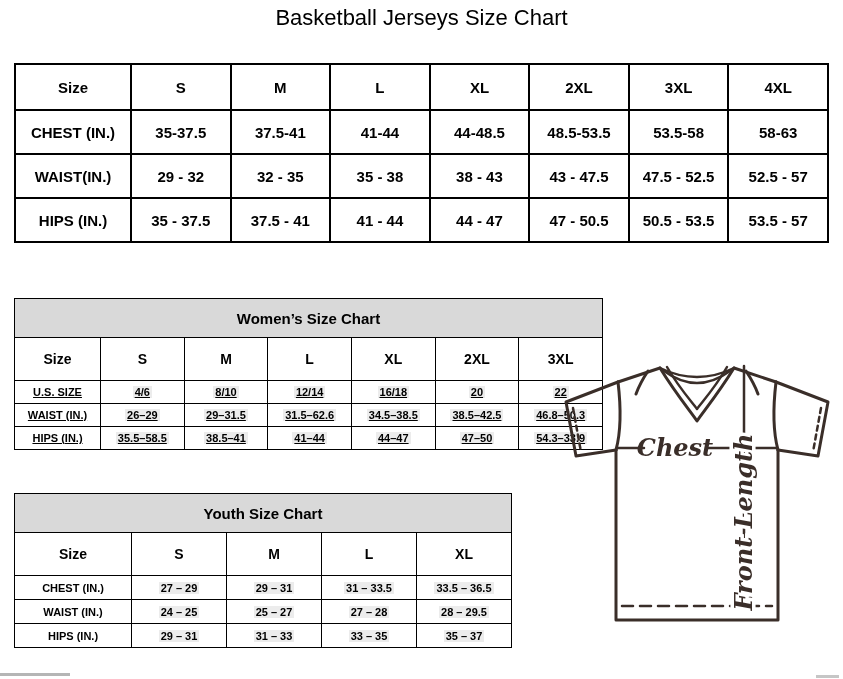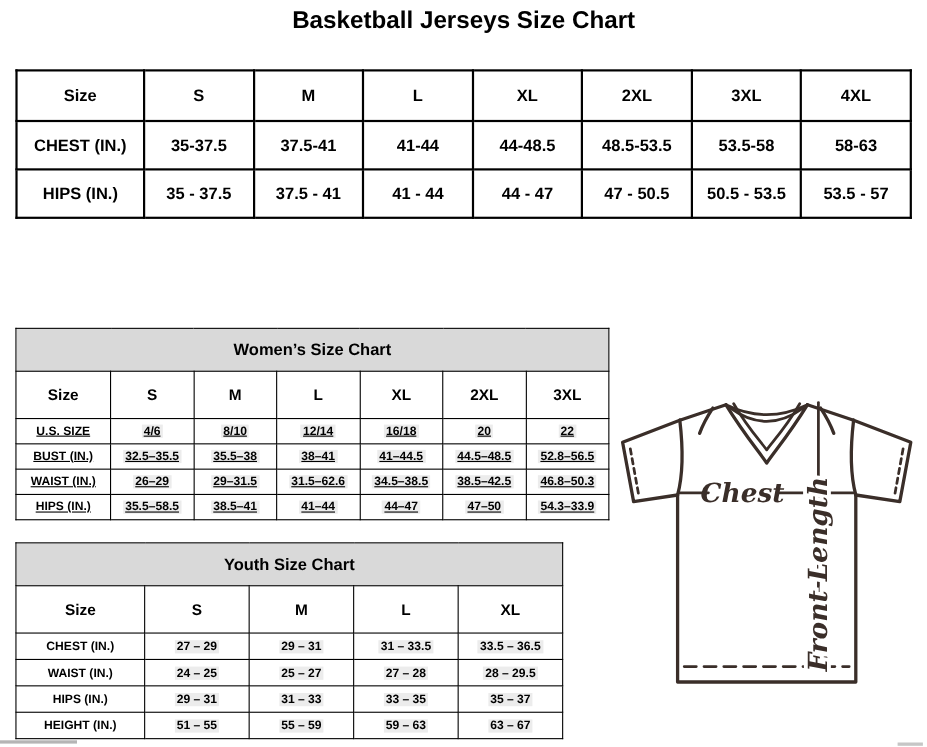--- a/index.html
+++ b/index.html
@@ -6,21 +6,21 @@
   body {
     width:843px; height:679px;
     position:relative;
     background:#ffffff;
     font-family:"Liberation Sans", sans-serif;
     overflow:hidden;
   }
   .page-title {
     position:absolute; top:5px; left:0; width:100%;
     margin:0; text-align:center;
-    font-size:22px; font-weight:bold; color:#000;
+    font-size:22px; font-weight:normal; color:#000;
   }
   table.size-table {
     position:absolute;
     border-collapse:collapse;
     table-layout:fixed;
     background:#fff;
     color:#000;
   }
   table.size-table td {
     border:2px solid #000;
@@ -34,21 +34,21 @@
   td.tbl-title { background:#d9d9d9; }
 
   
   table.men { left:14px; top:63px; width:815px; font-size:15px; }
   table.men td.tbl-title { height:35px; font-size:16px; }
   table.men tr.hdr td { height:44px; font-size:15px; }
   table.men tr.data td { height:42px; }
   table.men col.c0 { width:116px; }
 
   
-  table.women { left:14px; top:298px; width:540px;padding-left:18px; }
+  table.women { left:14px; top:298px; width:589px;padding-left:18px; }
   table.women td { border-width:1.5px; }
   table.women td.tbl-title { height:38px; font-size:15px; }
   table.women tr.hdr td { height:42px; font-size:14px; }
   table.women tr.data td { height:22px; font-size:11px;text-decoration:underline; }
   table.women col.c0 { width:86px; }
 
   
   table.youth { left:14px; top:493px; width:498px; }
   table.youth td { border-width:1.5px; }
   table.youth td.tbl-title { height:38px; font-size:15px; }
@@ -100,20 +100,30 @@
         <td>CHEST (IN.)</td>
         <td>35-37.5</td>
         <td>37.5-41</td>
         <td>41-44</td>
         <td>44-48.5</td>
         <td>48.5-53.5</td>
         <td>53.5-58</td>
         <td>58-63</td>
       </tr>
       <tr class="data">
+        <td>WAIST(IN.)</td>
+        <td>29 - 32</td>
+        <td>32 - 35</td>
+        <td>35 - 38</td>
+        <td>38 - 43</td>
+        <td>43 - 47.5</td>
+        <td>47.5 - 52.5</td>
+        <td>52.5 - 57</td>
+      </tr>
+      <tr class="data">
         <td>HIPS (IN.)</td>
         <td>35 - 37.5</td>
         <td>37.5 - 41</td>
         <td>41 - 44</td>
         <td>44 - 47</td>
         <td>47 - 50.5</td>
         <td>50.5 - 53.5</td>
         <td>53.5 - 57</td>
       </tr>
     </tbody>
@@ -144,29 +154,20 @@
       <tr class="data">
         <td>U.S. SIZE</td>
         <td><span class="hl">4/6</span></td>
         <td><span class="hl">8/10</span></td>
         <td><span class="hl">12/14</span></td>
         <td><span class="hl">16/18</span></td>
         <td><span class="hl">20</span></td>
         <td><span class="hl">22</span></td>
       </tr>
       <tr class="data">
-        <td>BUST (IN.)</td>
-        <td><span class="hl">32.5–35.5</span></td>
-        <td><span class="hl">35.5–38</span></td>
-        <td><span class="hl">38–41</span></td>
-        <td><span class="hl">41–44.5</span></td>
-        <td><span class="hl">44.5–48.5</span></td>
-        <td><span class="hl">52.8–56.5</span></td>
-      </tr>
-      <tr class="data">
         <td>WAIST (IN.)</td>
         <td><span class="hl">26–29</span></td>
         <td><span class="hl">29–31.5</span></td>
         <td><span class="hl">31.5–62.6</span></td>
         <td><span class="hl">34.5–38.5</span></td>
         <td><span class="hl">38.5–42.5</span></td>
         <td><span class="hl">46.8–50.3</span></td>
       </tr>
       <tr class="data">
         <td>HIPS (IN.)</td>
@@ -212,27 +213,20 @@
         <td><span class="hl">27 – 28</span></td>
         <td><span class="hl">28 – 29.5</span></td>
       </tr>
       <tr class="data">
         <td>HIPS (IN.)</td>
         <td><span class="hl">29 – 31</span></td>
         <td><span class="hl">31 – 33</span></td>
         <td><span class="hl">33 – 35</span></td>
         <td><span class="hl">35 – 37</span></td>
       </tr>
-      <tr class="data">
-        <td>HEIGHT (IN.)</td>
-        <td><span class="hl">51 – 55</span></td>
-        <td><span class="hl">55 – 59</span></td>
-        <td><span class="hl">59 – 63</span></td>
-        <td><span class="hl">63 – 67</span></td>
-      </tr>
     </tbody>
   </table>
 
 <figure class="jersey">
   <svg width="282" height="302" viewBox="0 0 282 302">
     <g fill="none" stroke="#3a2e29" stroke-width="3" stroke-linejoin="round" stroke-linecap="round">
 
       <path d="M104,10 L62,24"></path>
       <path d="M178,10 L220,24"></path>
 

